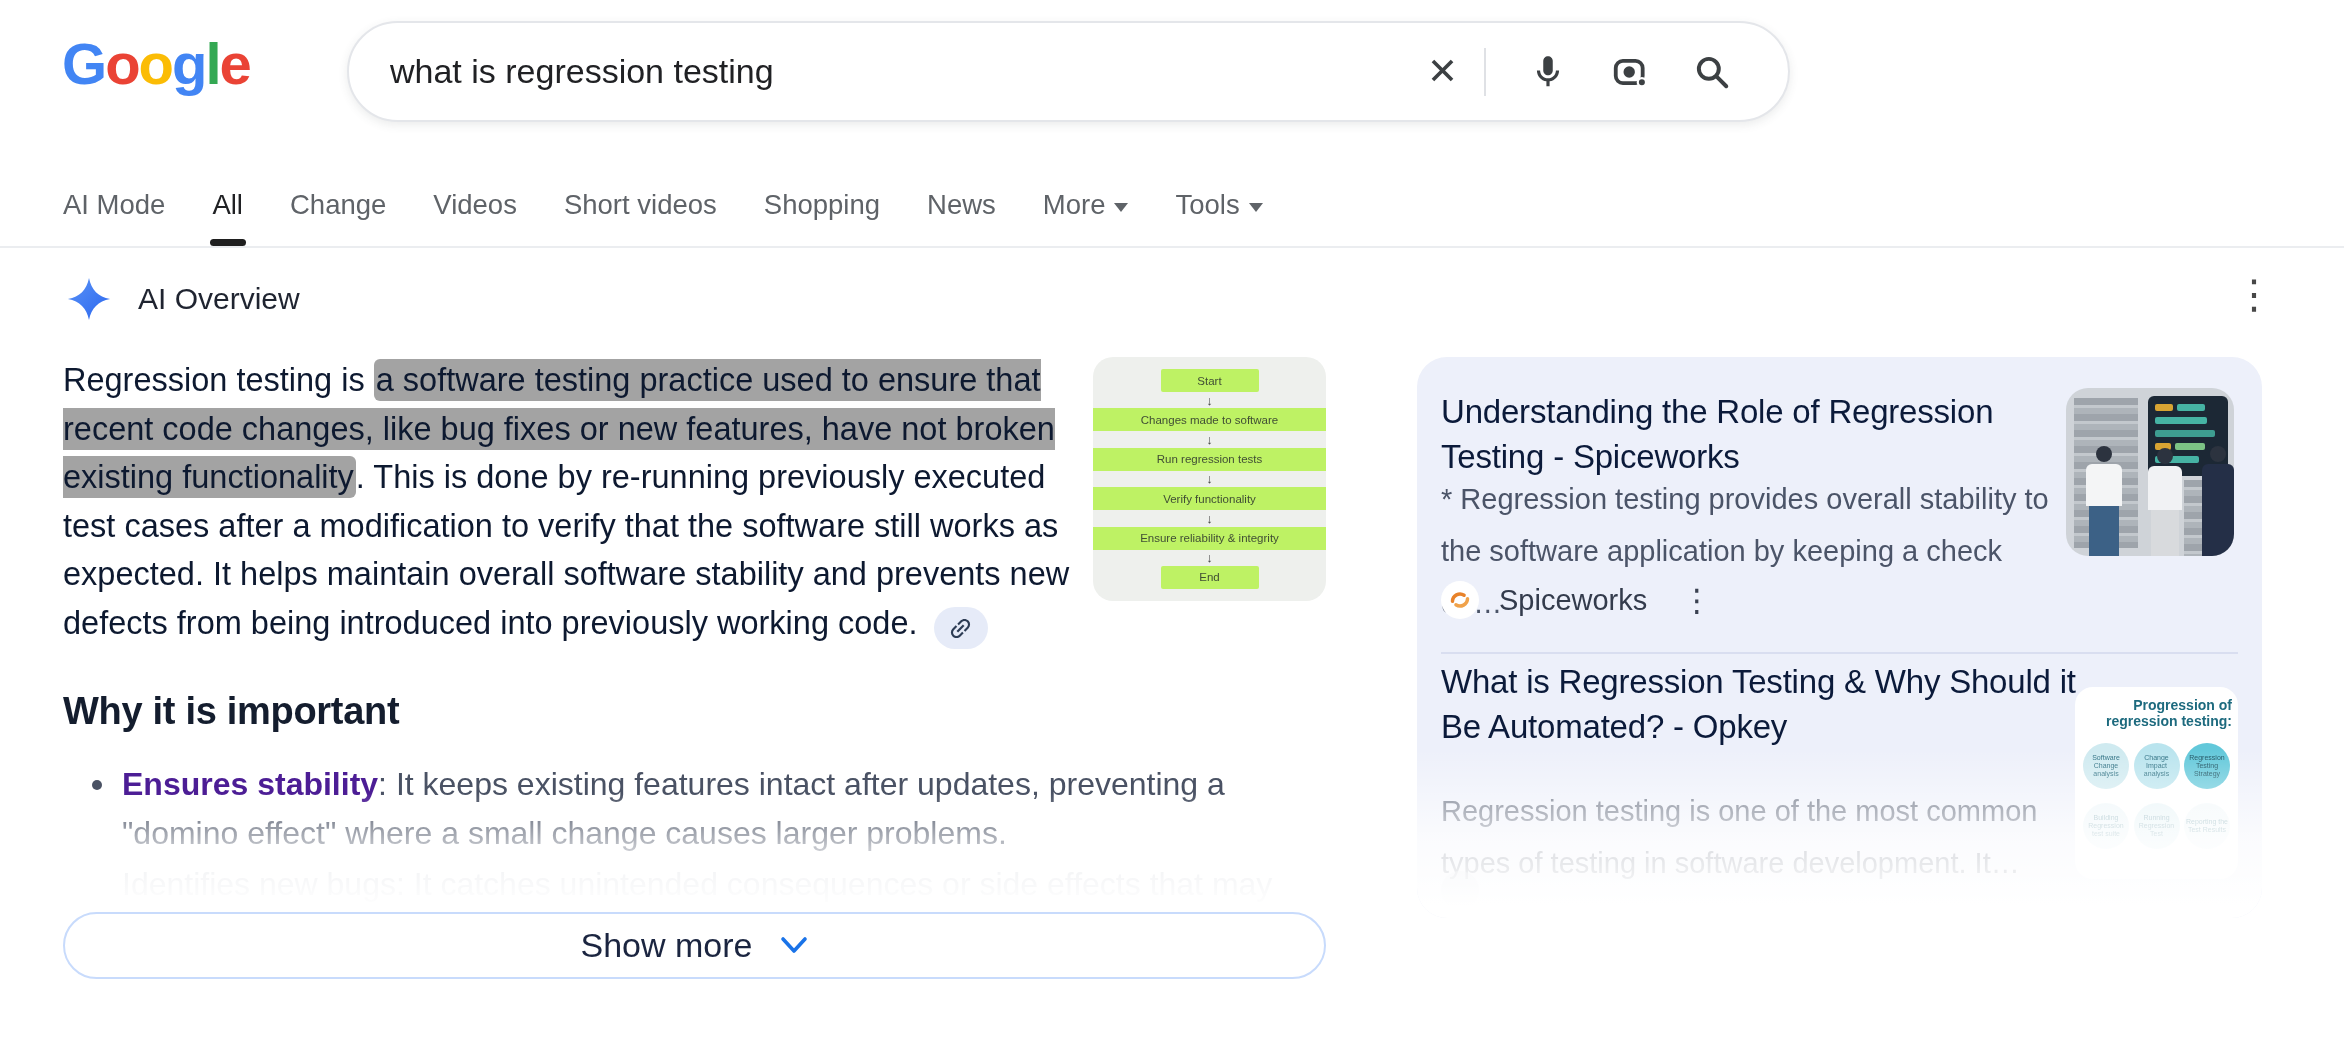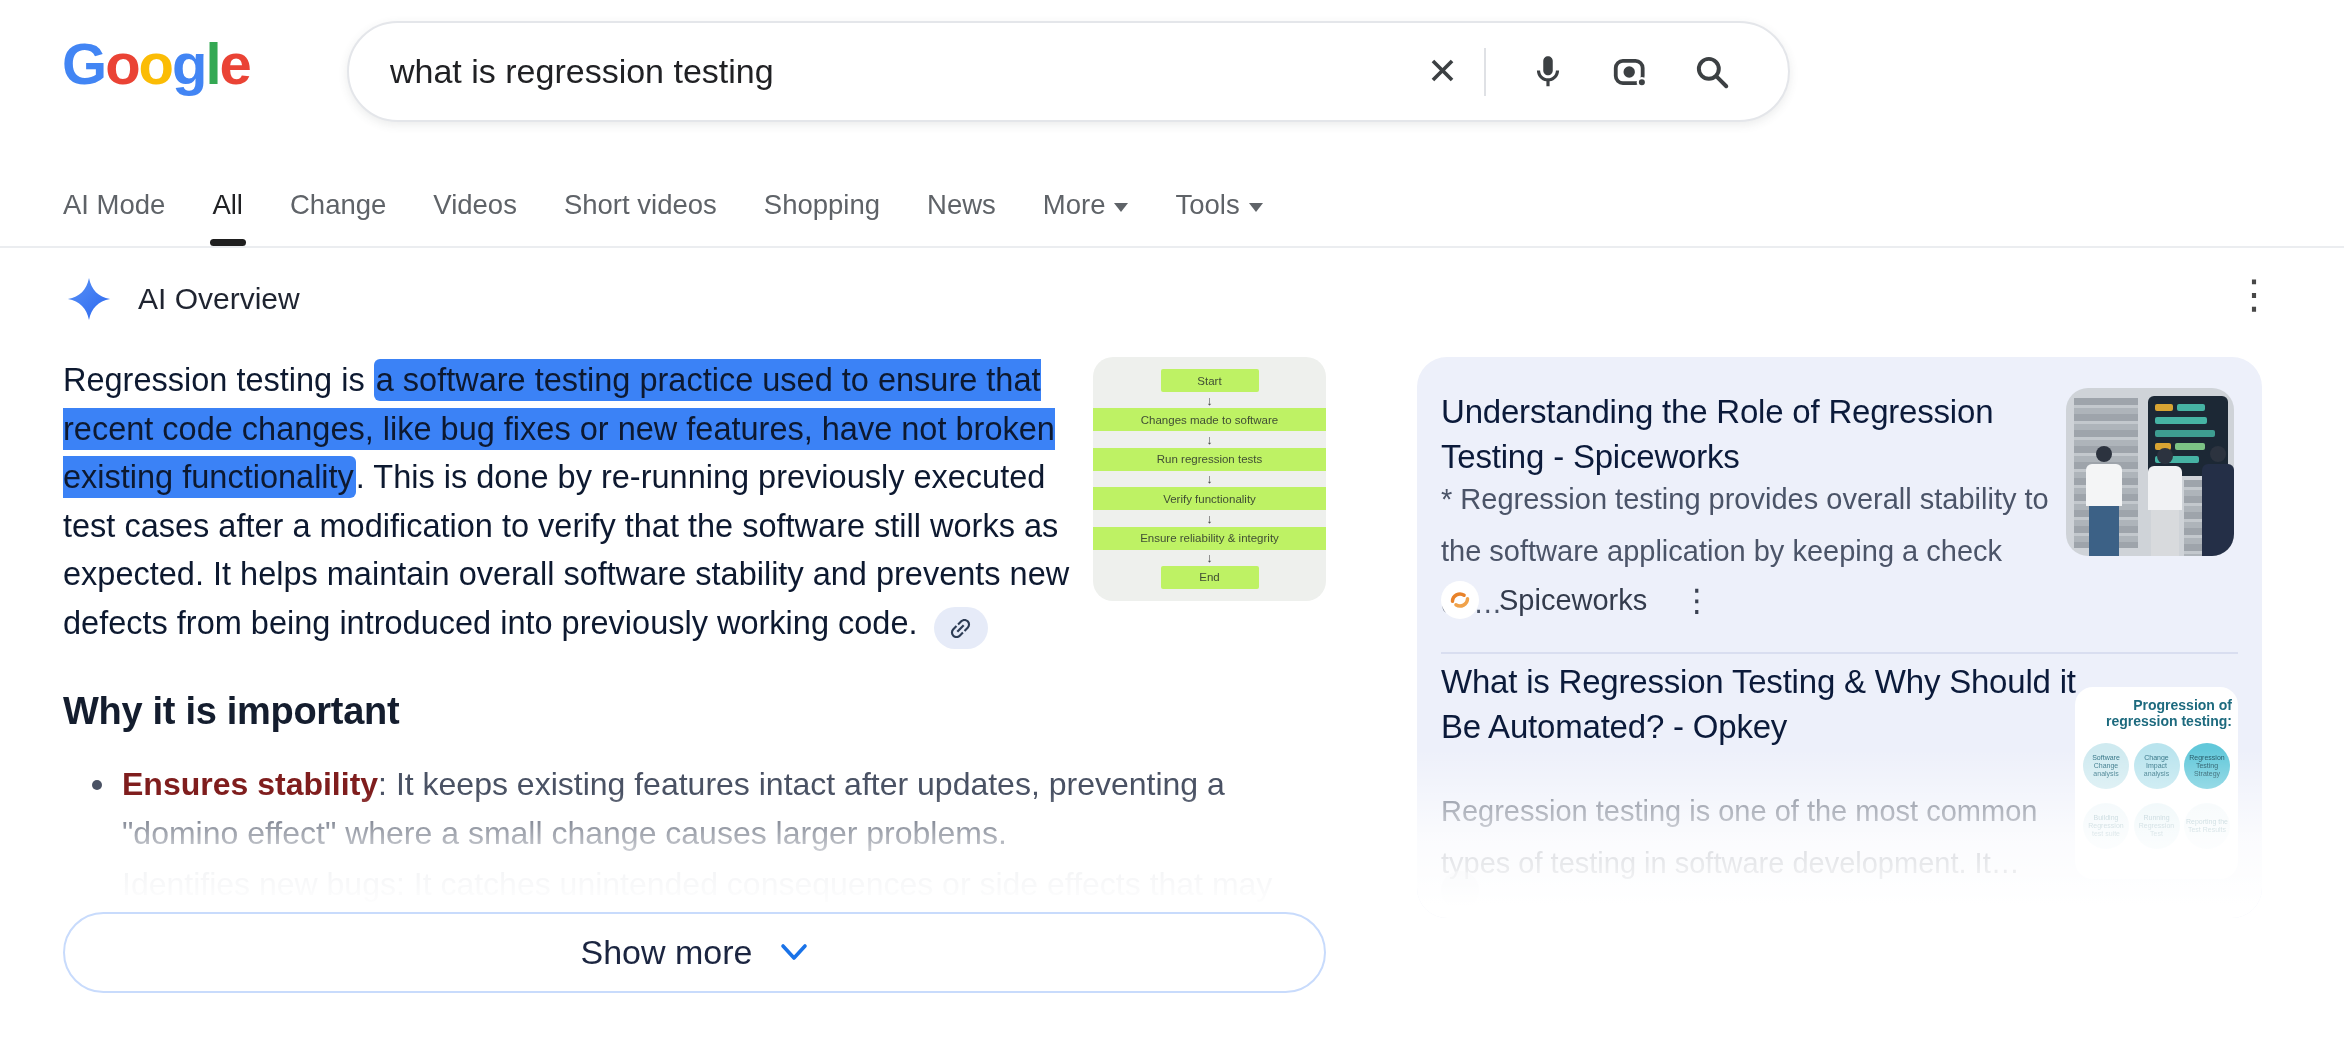--- a/index.html
+++ b/index.html
@@ -31,34 +31,34 @@
   .caret { width:0; height:0; border-left:7px solid transparent; border-right:7px solid transparent; border-top:9px solid #5f6368; margin-top:14px; }
   .page-divider { position:absolute; left:0; top:246px; width:2344px; height:2px; background:#ebedf0; }
 
   
   .aio-head { position:absolute; left:66px; top:276px; display:flex; align-items:center; gap:26px; }
   .aio-label { font-size:30px; color:#1f2430; }
   .kebab-top { position:absolute; left:2234px; top:274px; font-size:40px; color:#474747; cursor:pointer; line-height:1; }
 
   
   .para { position:absolute; left:63px; top:356px; width:1015px; font-size:32.5px; line-height:48.5px; color:#0d1930; }
-  .hl { background:#3b82f6; border-radius:6px; padding:3px 2px; }
+  .hl { background:#a3a3a3; border-radius:6px; padding:3px 2px; }
   .chip { display:inline-flex; align-items:center; justify-content:center; width:54px; height:42px;
     background:#e6ebf8; border-radius:22px; margin-left:16px; vertical-align:-8px; cursor:pointer; }
   .chip svg { transform:rotate(-45deg); }
 
   .why { position:absolute; left:63px; top:690px; font-size:38px; font-weight:bold; color:#141d2e; letter-spacing:-0.3px; }
   .bullet-dot { position:absolute; left:92px; top:780px; width:10px; height:10px; border-radius:50%; background:#4a5264; }
   .bullet { position:absolute; left:122px; top:760px; width:1195px; font-size:32px; line-height:49px; color:#4a5264; }
-  .bullet b { color:#7f1d1d; }
+  .bullet b { color:#4c1d95; }
   .faint-line { position:absolute; left:122px; top:866px; width:1200px; font-size:32px; color:#9aa2b0; white-space:nowrap; overflow:hidden; }
   .fade-left { position:absolute; left:0; top:793px; width:1350px; height:116px; pointer-events:none;
     background:linear-gradient(to bottom, rgba(255,255,255,0) 0%, rgba(255,255,255,.88) 62%, #fff 100%); }
 
-  .show-more { position:absolute; left:63px; top:912px; width:1263px; height:81px; background:#fff;
+  .show-more { position:absolute; left:63px; top:912px; width:1263px; height:67px; background:#fff;
     border:2px solid #c8dbfc; border-radius:42px; display:flex; align-items:center; justify-content:center; gap:28px;
     font-size:34px; color:#1b2540; cursor:pointer; }
 
   
   .flow { position:absolute; left:1093px; top:357px; width:233px; height:244px; background:#eef0ed; border-radius:20px;
     display:flex; flex-direction:column; align-items:center; justify-content:space-between; padding:12px 0; overflow:hidden; cursor:pointer; }
   .fstep { height:23px; width:100%; background:#bef264; color:#414f35; font-size:11.5px;
     display:flex; align-items:center; justify-content:center; white-space:nowrap; }
   .fstep.narrow { width:98px; border-radius:2px; }
   .farrow { font-size:13px; color:#424242; line-height:1; }

